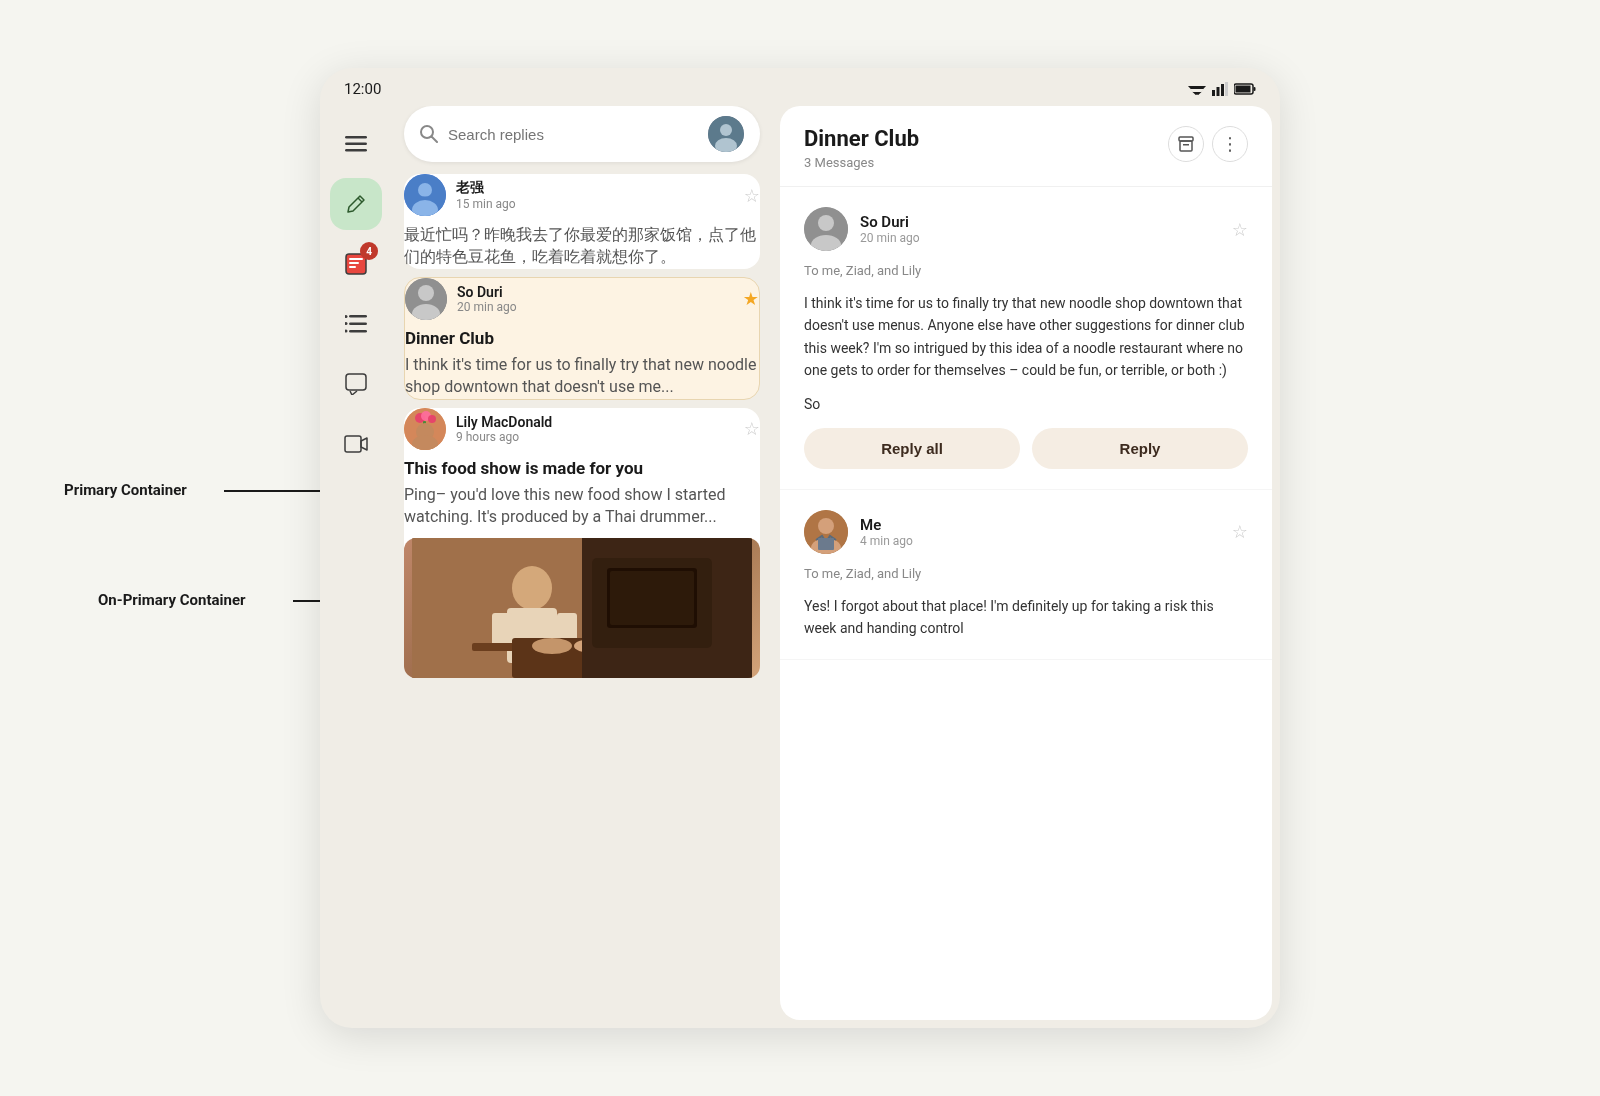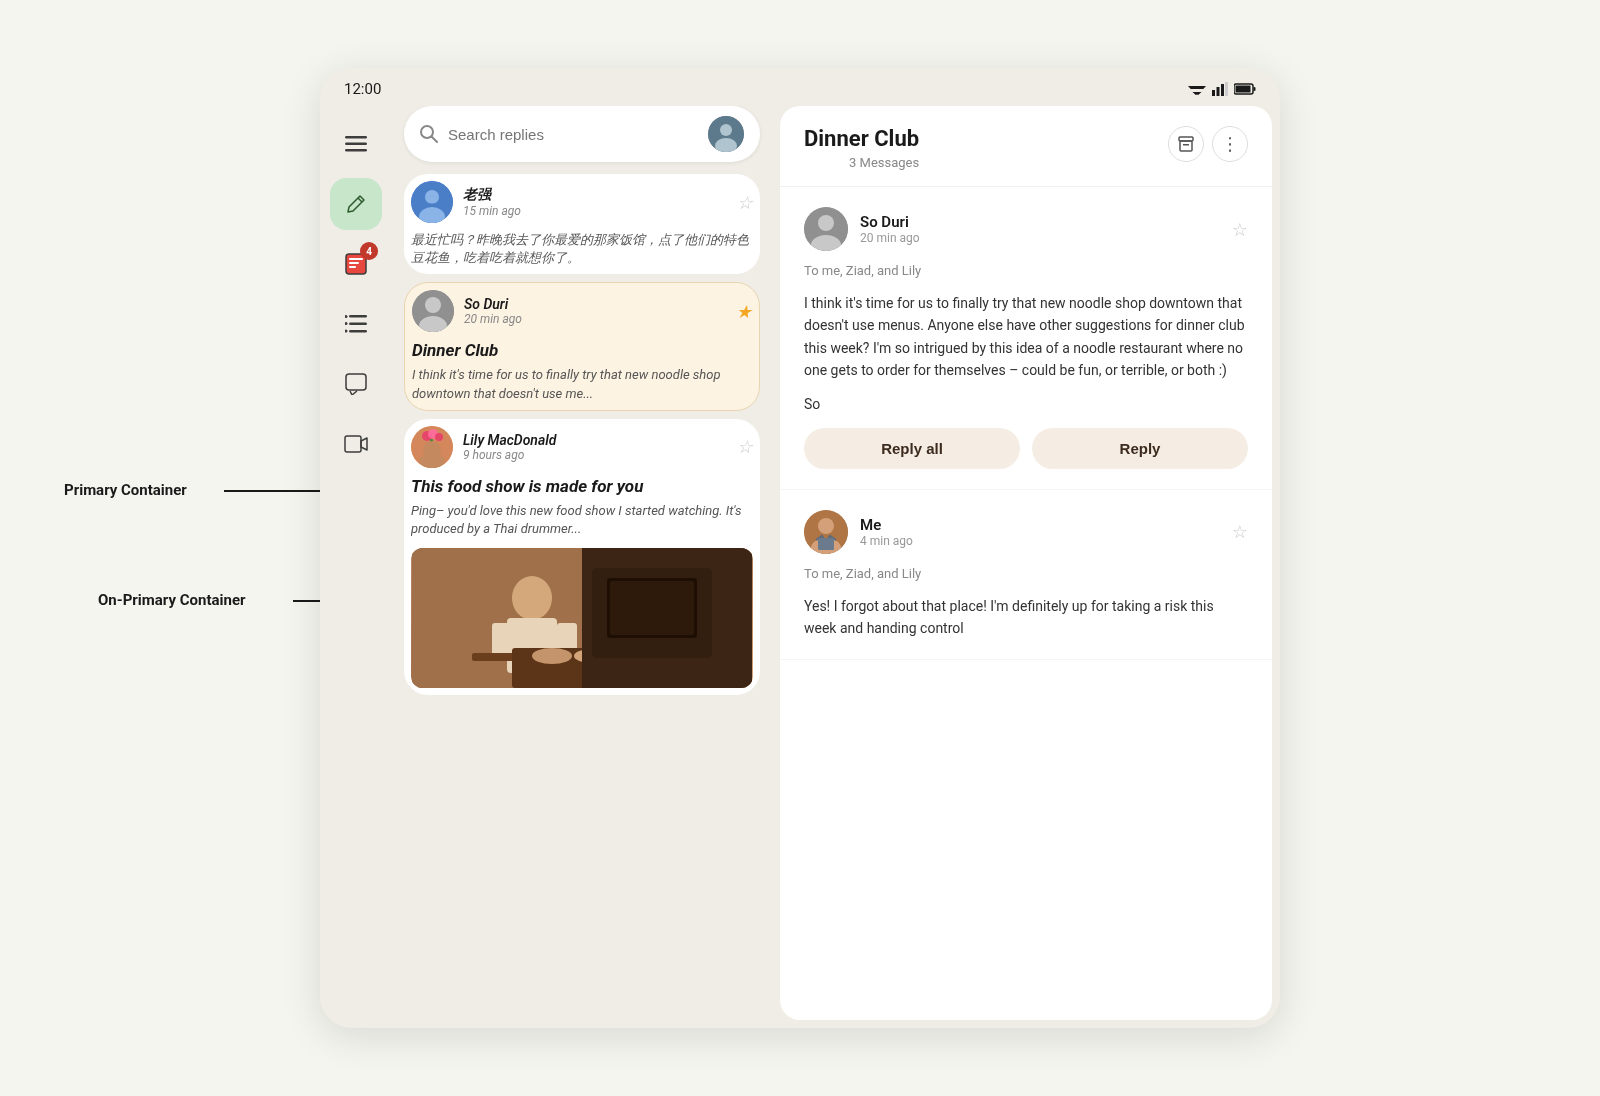--- a/index.html
+++ b/index.html
@@ -142,25 +142,24 @@
       flex: 1;
       overflow-y: auto;
       padding: 0 12px;
       display: flex;
       flex-direction: column;
       gap: 8px;
     }
 
     .email-card {
       background: white;
-      border-radius: 24px;
-      padding: 7px;
+      border-radius: 16px;
+      padding: 0;
       cursor: pointer;
       position: relative;
-      font-style: italic;
     }
 
     .email-card.selected {
       background: #fdf3e3;
       border: 1.5px solid #e8d5b0;
     }
 
     .email-card-header {
       display: flex;
       align-items: center;
@@ -210,21 +209,21 @@
     }
 
     .email-subject {
       font-size: 17px;
       font-weight: 700;
       color: #1a1a1a;
       margin-bottom: 6px;
     }
 
     .email-preview {
-      font-size: 13px;
+      font-size: 16px;
       color: #555;
       line-height: 1.4;
       display: -webkit-box;
       -webkit-line-clamp: 2;
       -webkit-box-orient: vertical;
       overflow: hidden;
     }
 
     .email-image {
       width: 100%;
@@ -260,21 +259,20 @@
     .detail-title {
       font-size: 22px;
       font-weight: 700;
       color: #1a1a1a;
       margin-bottom: 4px;
     }
 
     .detail-subtitle {
       font-size: 13px;
       color: #888;
-      margin-left: 45px;
     }
 
     .detail-actions {
       display: flex;
       gap: 8px;
     }
 
     .detail-action-btn {
       width: 36px;
       height: 36px;

